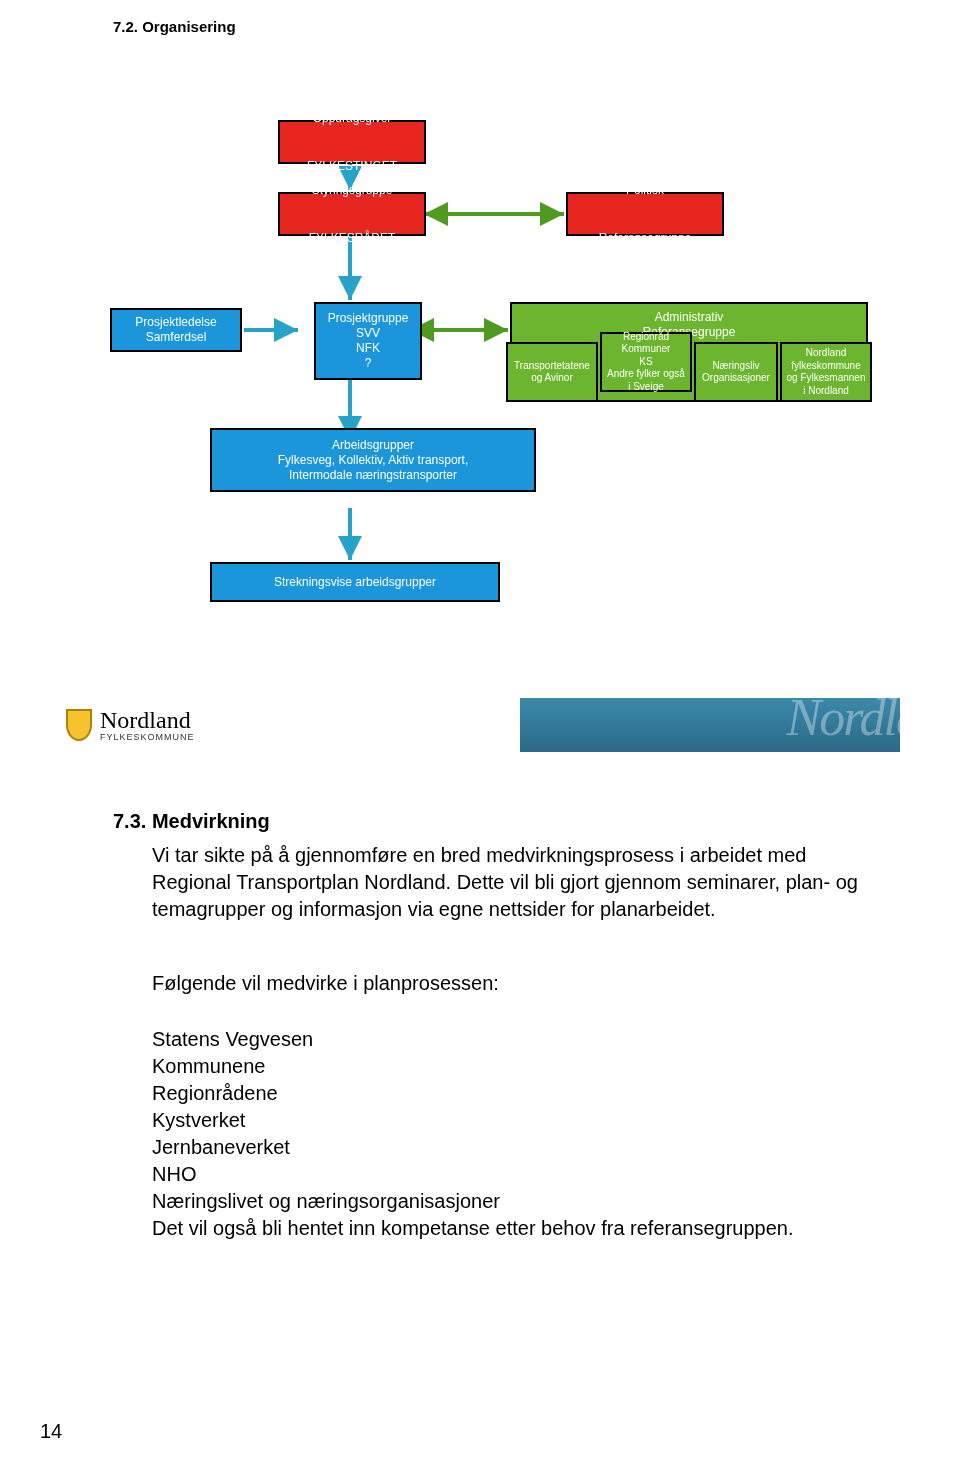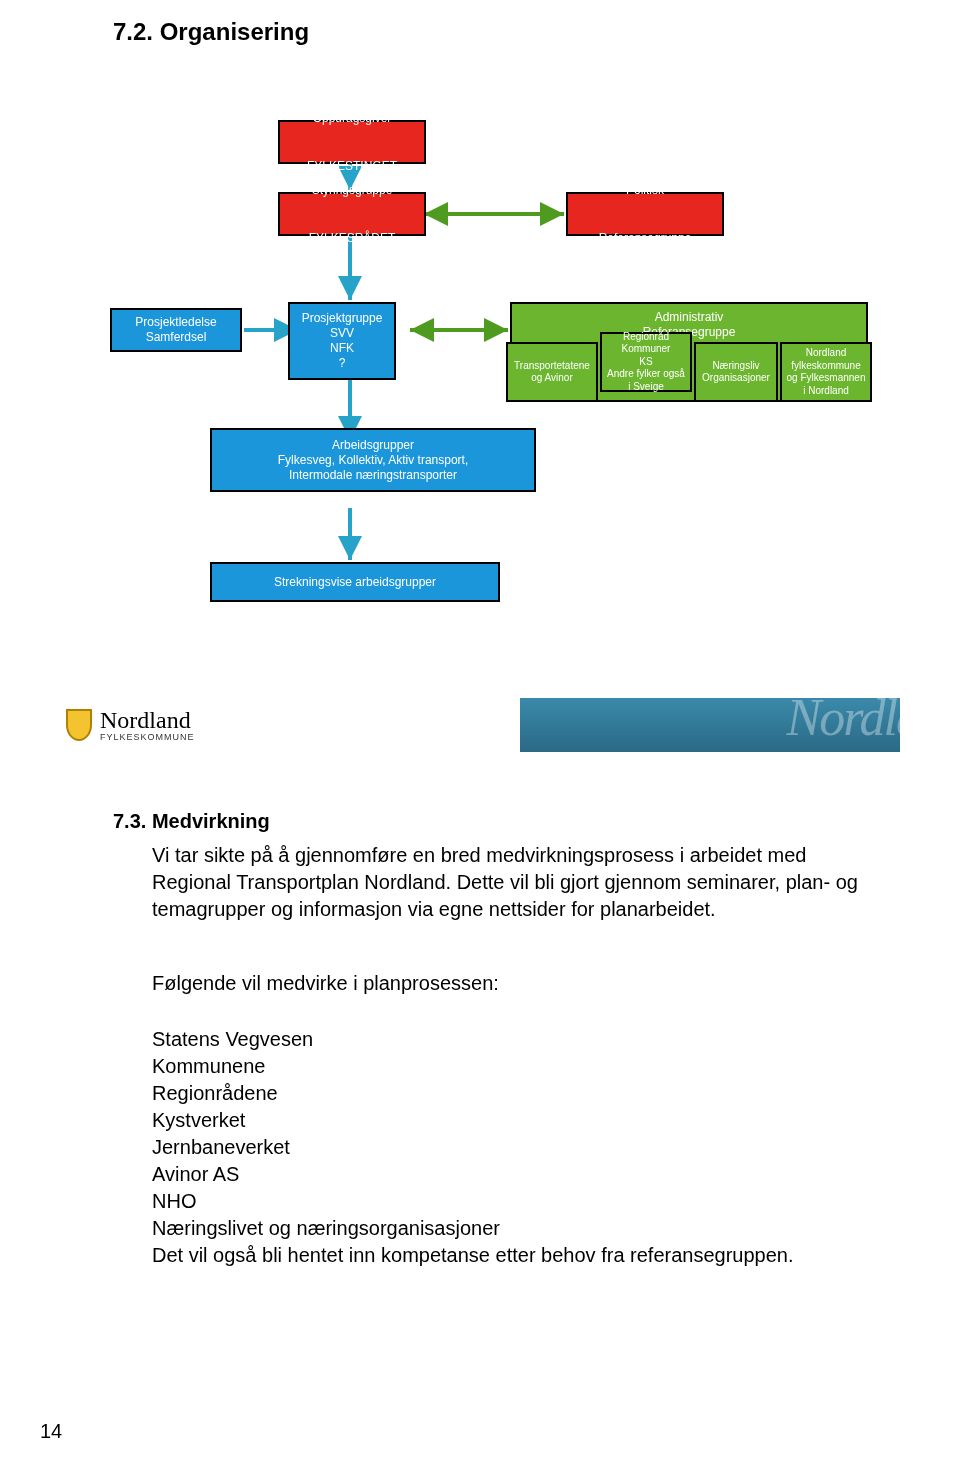--- a/index.html
+++ b/index.html
@@ -8,21 +8,21 @@
     height: 1465px;
     background: #fff;
     font-family: Arial, Helvetica, sans-serif;
     position: relative;
     color: #000;
   }
   .heading {
     position: absolute;
     left: 113px;
     top: 18px;
-    font-size: 24px;
+    font-size: 15px;
     font-weight: bold;
   }
   .diagram {
     position: absolute;
     left: 110px;
     top: 120px;
     width: 760px;
     height: 540px;
   }
   .box {
@@ -183,21 +183,21 @@
   <div class="box redbox" style="left:456px;top:72px;width:158px;height:44px">
     <div>Politisk</div>
     <div>Referansegruppe</div>
   </div>
 
   <div class="box bluebox" style="left:0px;top:188px;width:132px;height:44px">
     <div>Prosjektledelse</div>
     <div>Samferdsel</div>
   </div>
 
-  <div class="box bluebox" style="left:178px;top:182px;width:108px;height:78px">
+  <div class="box bluebox" style="left:204px;top:182px;width:108px;height:78px">
     <div>Prosjektgruppe</div>
     <div>SVV</div>
     <div>NFK</div>
     <div>?</div>
   </div>
 
   <div class="box greenbox" style="left:400px;top:182px;width:358px;height:100px;justify-content:flex-start;padding-top:6px">
     <div>Administrativ</div>
     <div>Referansegruppe</div>
   </div>
@@ -256,19 +256,18 @@
 <div class="para">Vi tar sikte på å gjennomføre en bred medvirkningsprosess i arbeidet med Regional Transportplan Nordland. Dette vil bli gjort gjennom seminarer, plan- og temagrupper og informasjon via egne nettsider for planarbeidet.</div>
 
 <div class="para2">Følgende vil medvirke i planprosessen:</div>
 
 <div class="list">
   <div>Statens Vegvesen</div>
   <div>Kommunene</div>
   <div>Regionrådene</div>
   <div>Kystverket</div>
   <div>Jernbaneverket</div>
-  <div>Avinor AS</div>
   <div>NHO</div>
   <div>Næringslivet og næringsorganisasjoner</div>
   <div>Det vil også bli hentet inn kompetanse etter behov fra referansegruppen.</div>
 </div>
 
 <div class="pagenum">14</div>
 
 </body></html>

